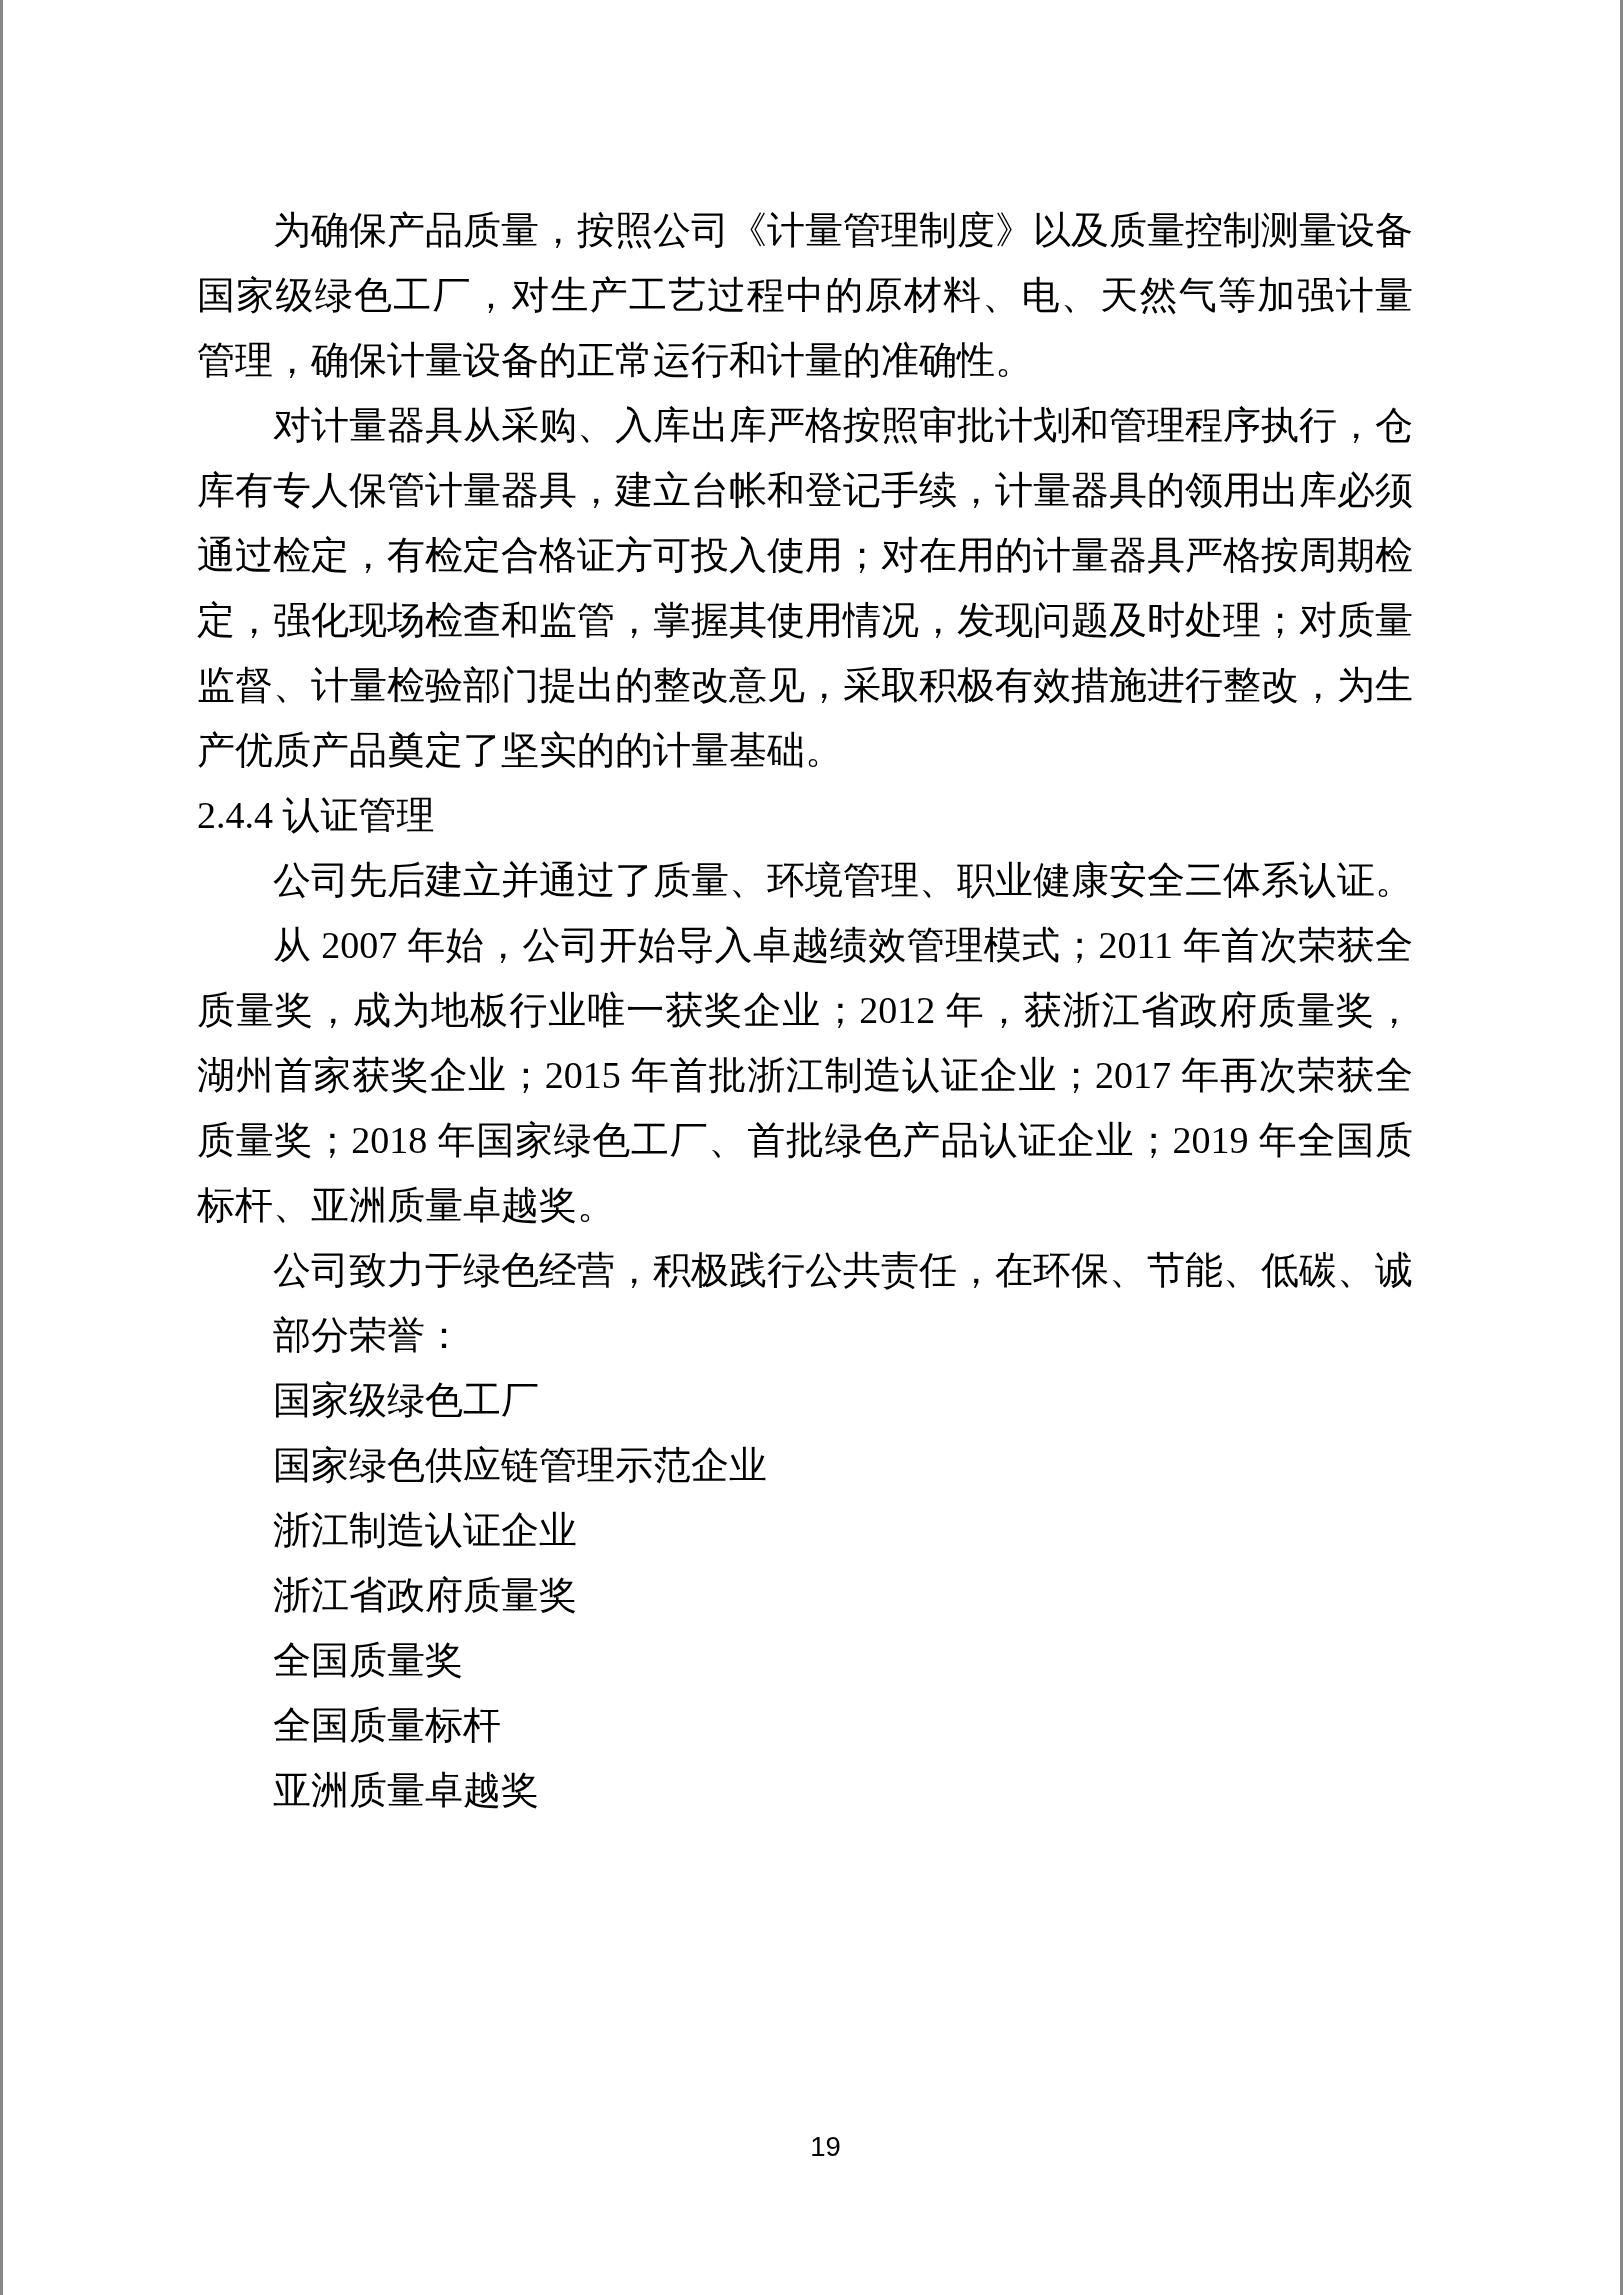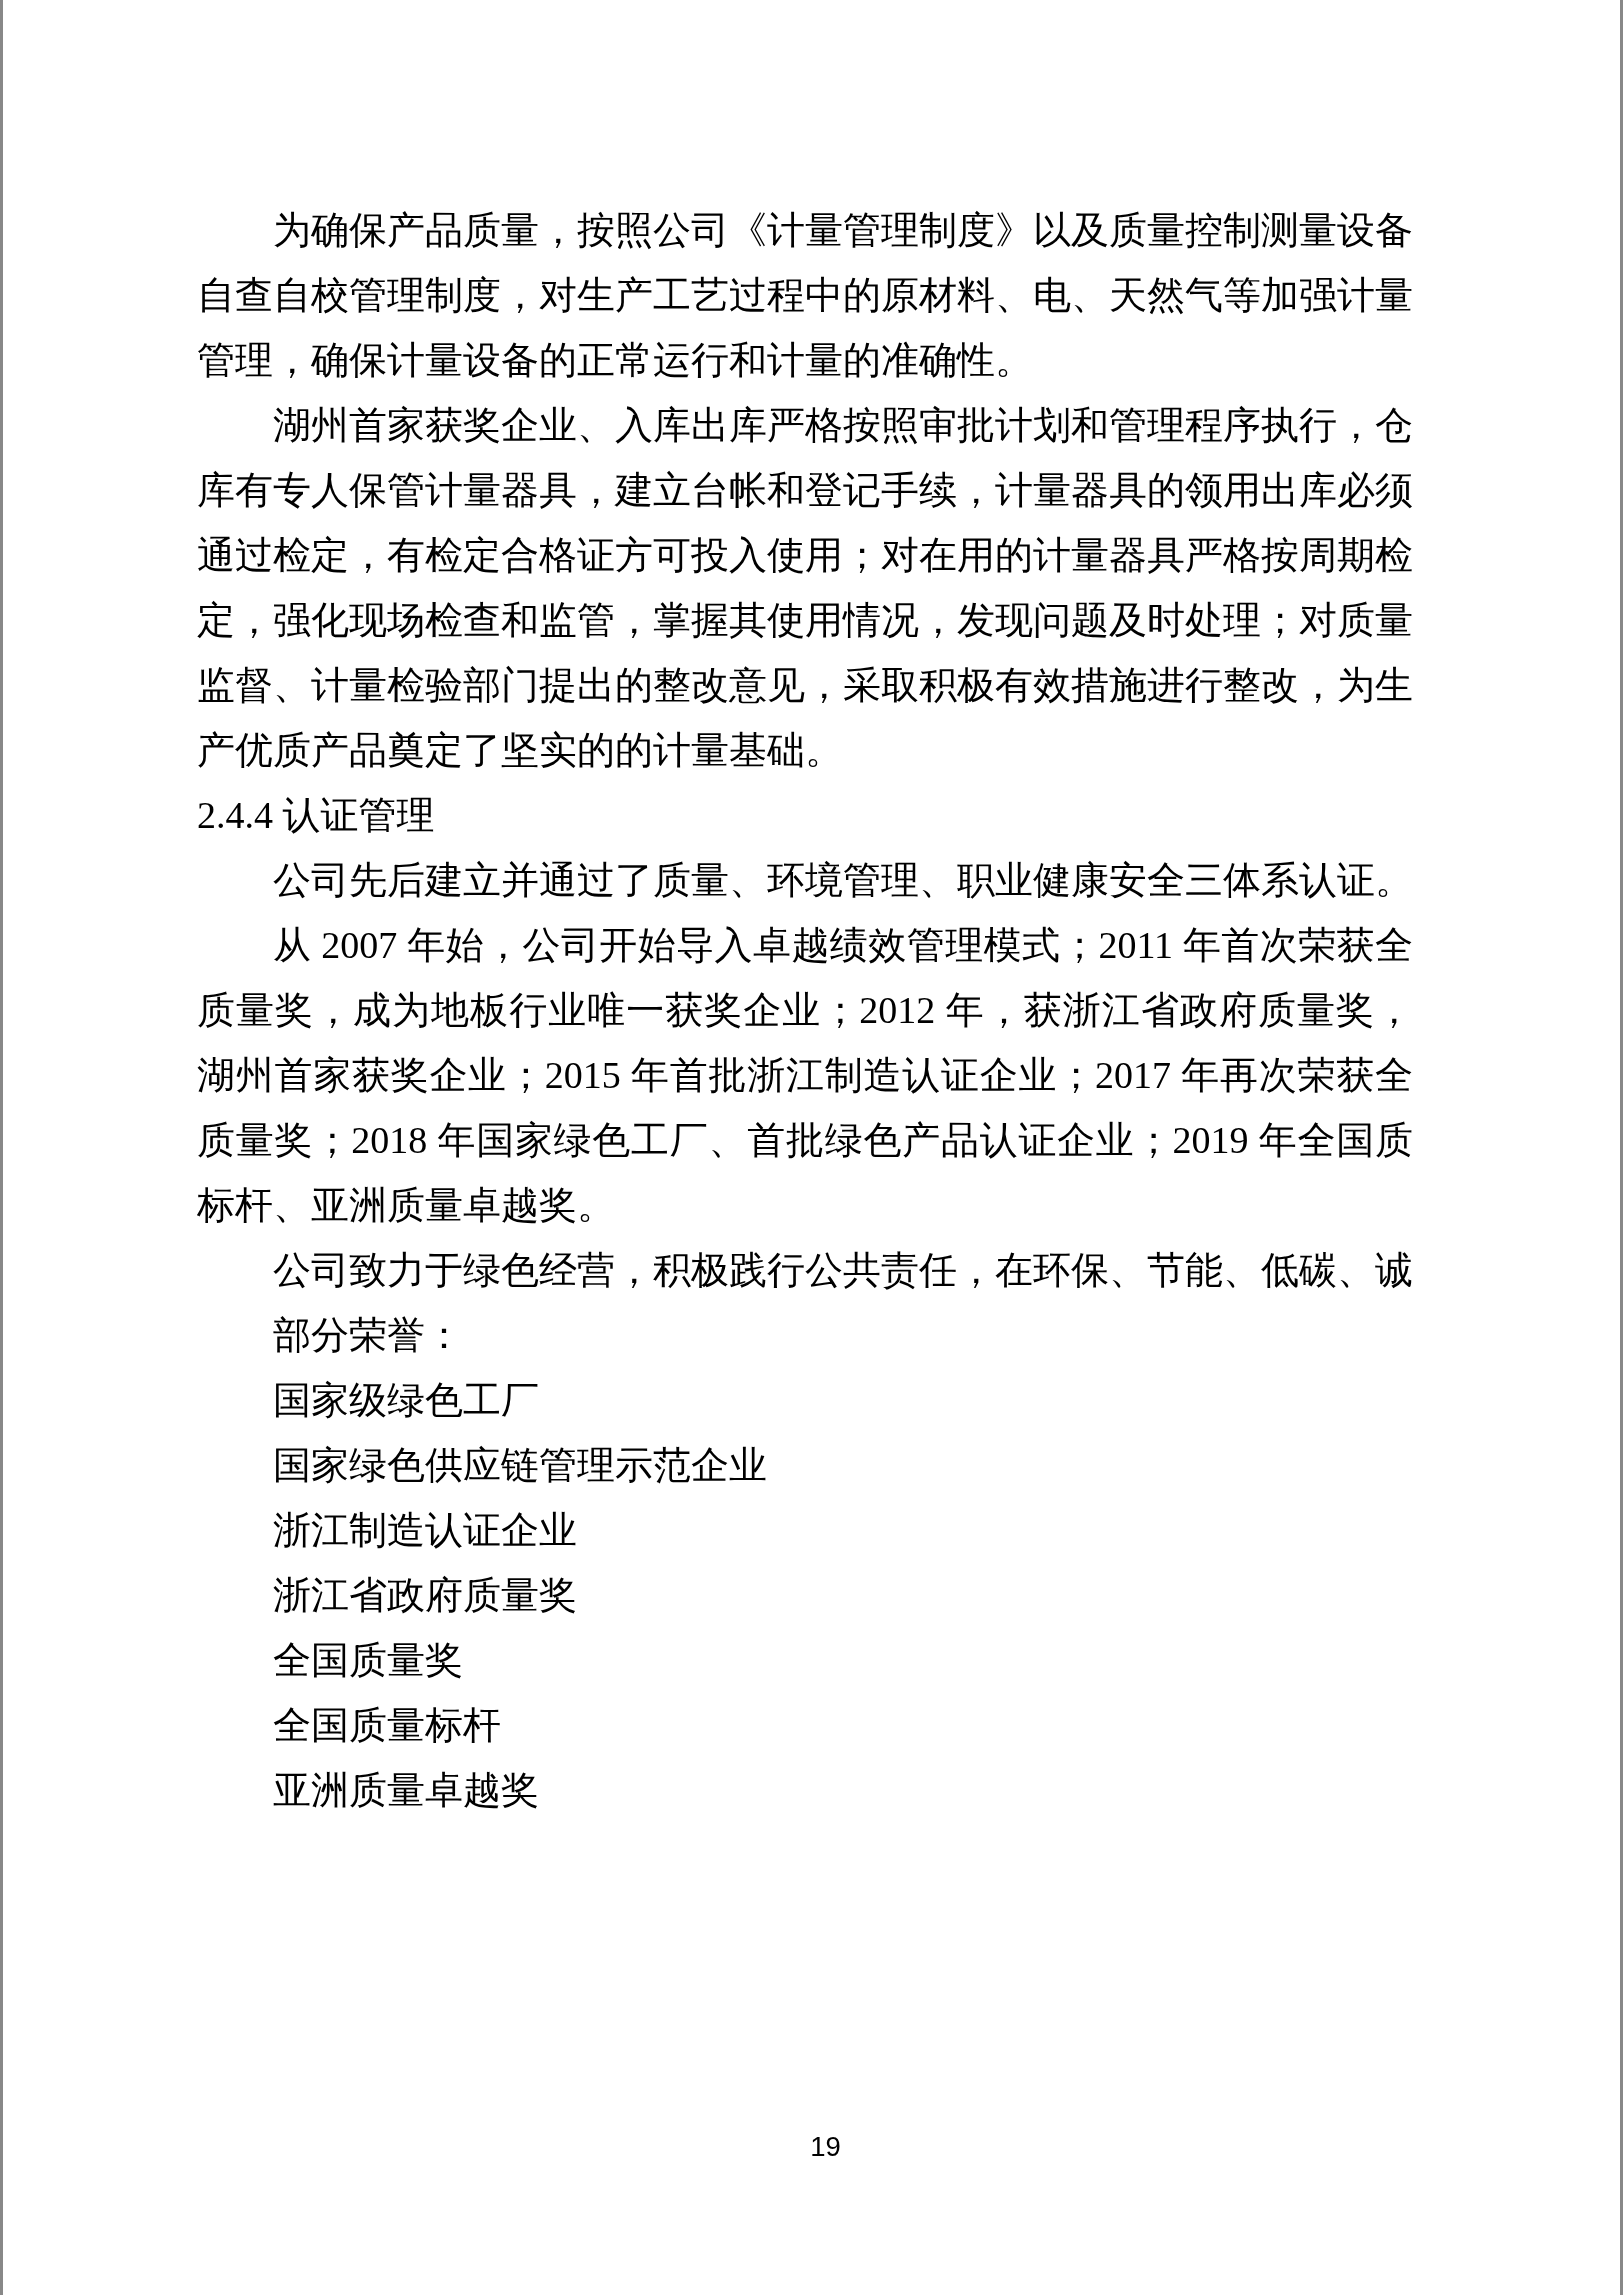--- a/index.html
+++ b/index.html
@@ -50,23 +50,23 @@
     font-size: 27.5px;
     color: #000000;
   }
 </style>
 </head>
 <body>
 
 <div class="page">
   <div class="text-block" id="textBlock">
       <div class="line j ind">为确保产品质量，按照公司《计量管理制度》以及质量控制测量设备</div>
-      <div class="line j">自查自校管理制度，对生产工艺过程中的原材料、电、天然气等加强计量</div>
+      <div class="line j">国家级绿色工厂，对生产工艺过程中的原材料、电、天然气等加强计量</div>
       <div class="line nj">管理，确保计量设备的正常运行和计量的准确性。</div>
-      <div class="line j ind">湖州首家获奖企业、入库出库严格按照审批计划和管理程序执行，仓</div>
+      <div class="line j ind">对计量器具从采购、入库出库严格按照审批计划和管理程序执行，仓</div>
       <div class="line j">库有专人保管计量器具，建立台帐和登记手续，计量器具的领用出库必须</div>
       <div class="line j">通过检定，有检定合格证方可投入使用；对在用的计量器具严格按周期检</div>
       <div class="line j">定，强化现场检查和监管，掌握其使用情况，发现问题及时处理；对质量</div>
       <div class="line j">监督、计量检验部门提出的整改意见，采取积极有效措施进行整改，为生</div>
       <div class="line nj">产优质产品奠定了坚实的的计量基础。</div>
       <div class="line nj">2.4.4 认证管理</div>
       <div class="line nj ind">公司先后建立并通过了质量、环境管理、职业健康安全三体系认证。</div>
       <div class="line j ind">从 2007 年始，公司开始导入卓越绩效管理模式；2011 年首次荣获全国</div>
       <div class="line j">质量奖，成为地板行业唯一获奖企业；2012 年，获浙江省政府质量奖，为</div>
       <div class="line j">湖州首家获奖企业；2015 年首批浙江制造认证企业；2017 年再次荣获全国</div>

